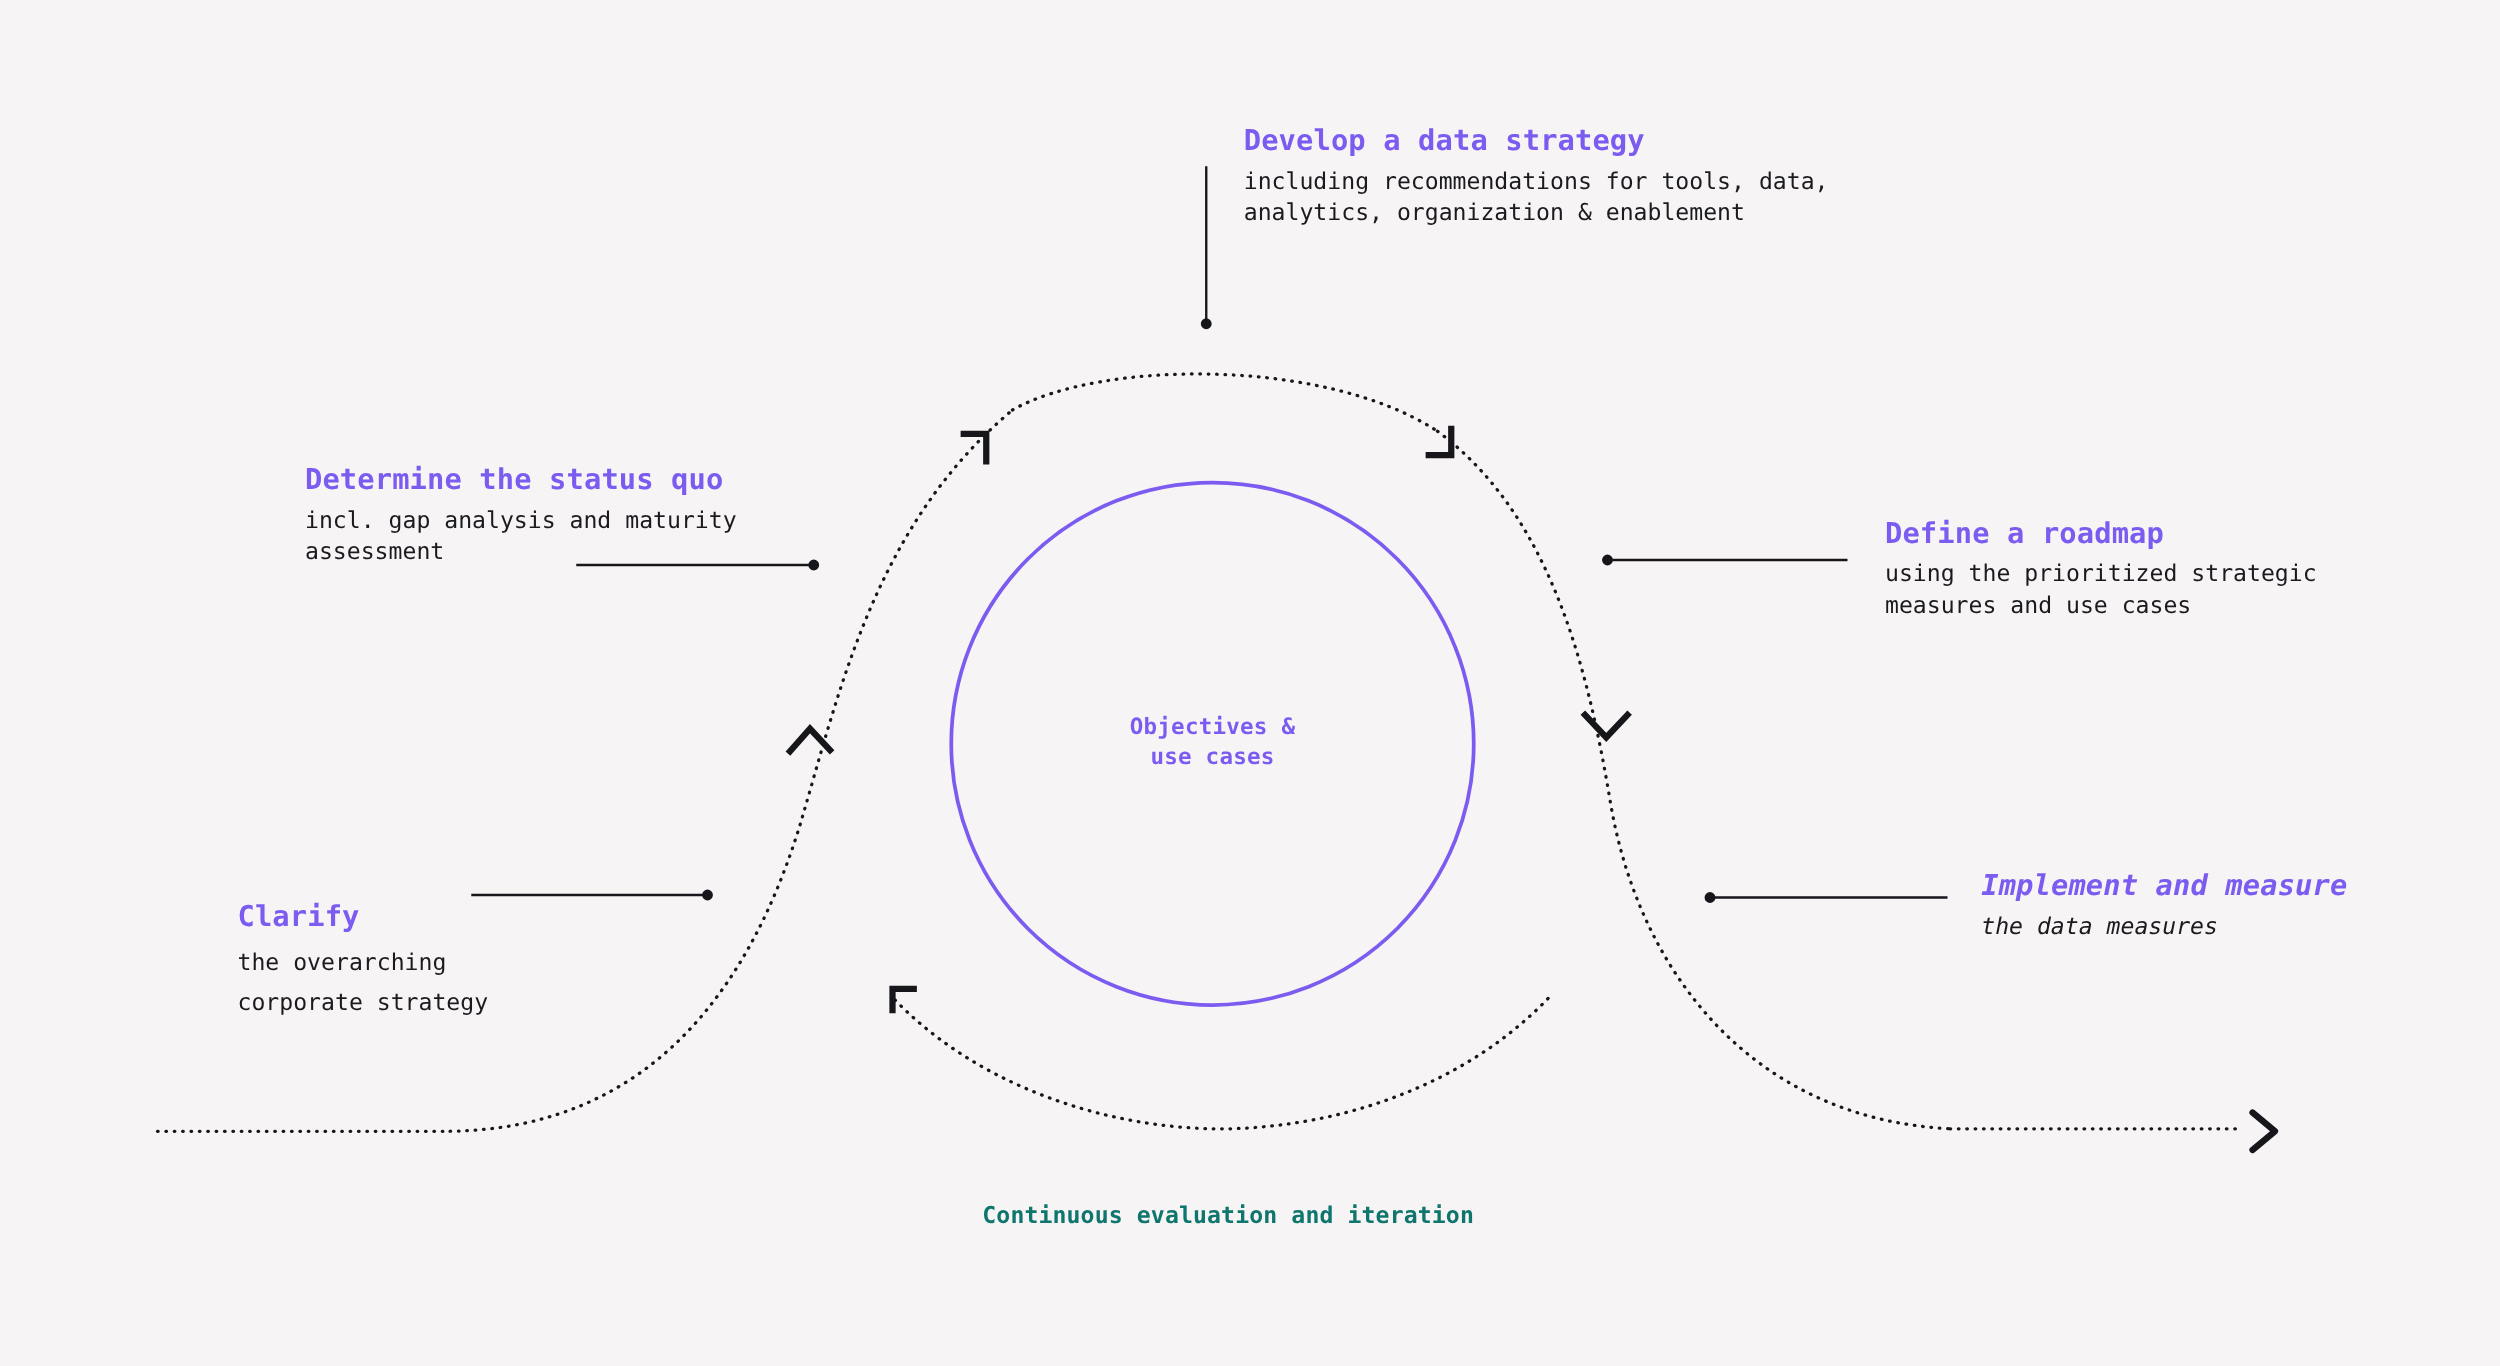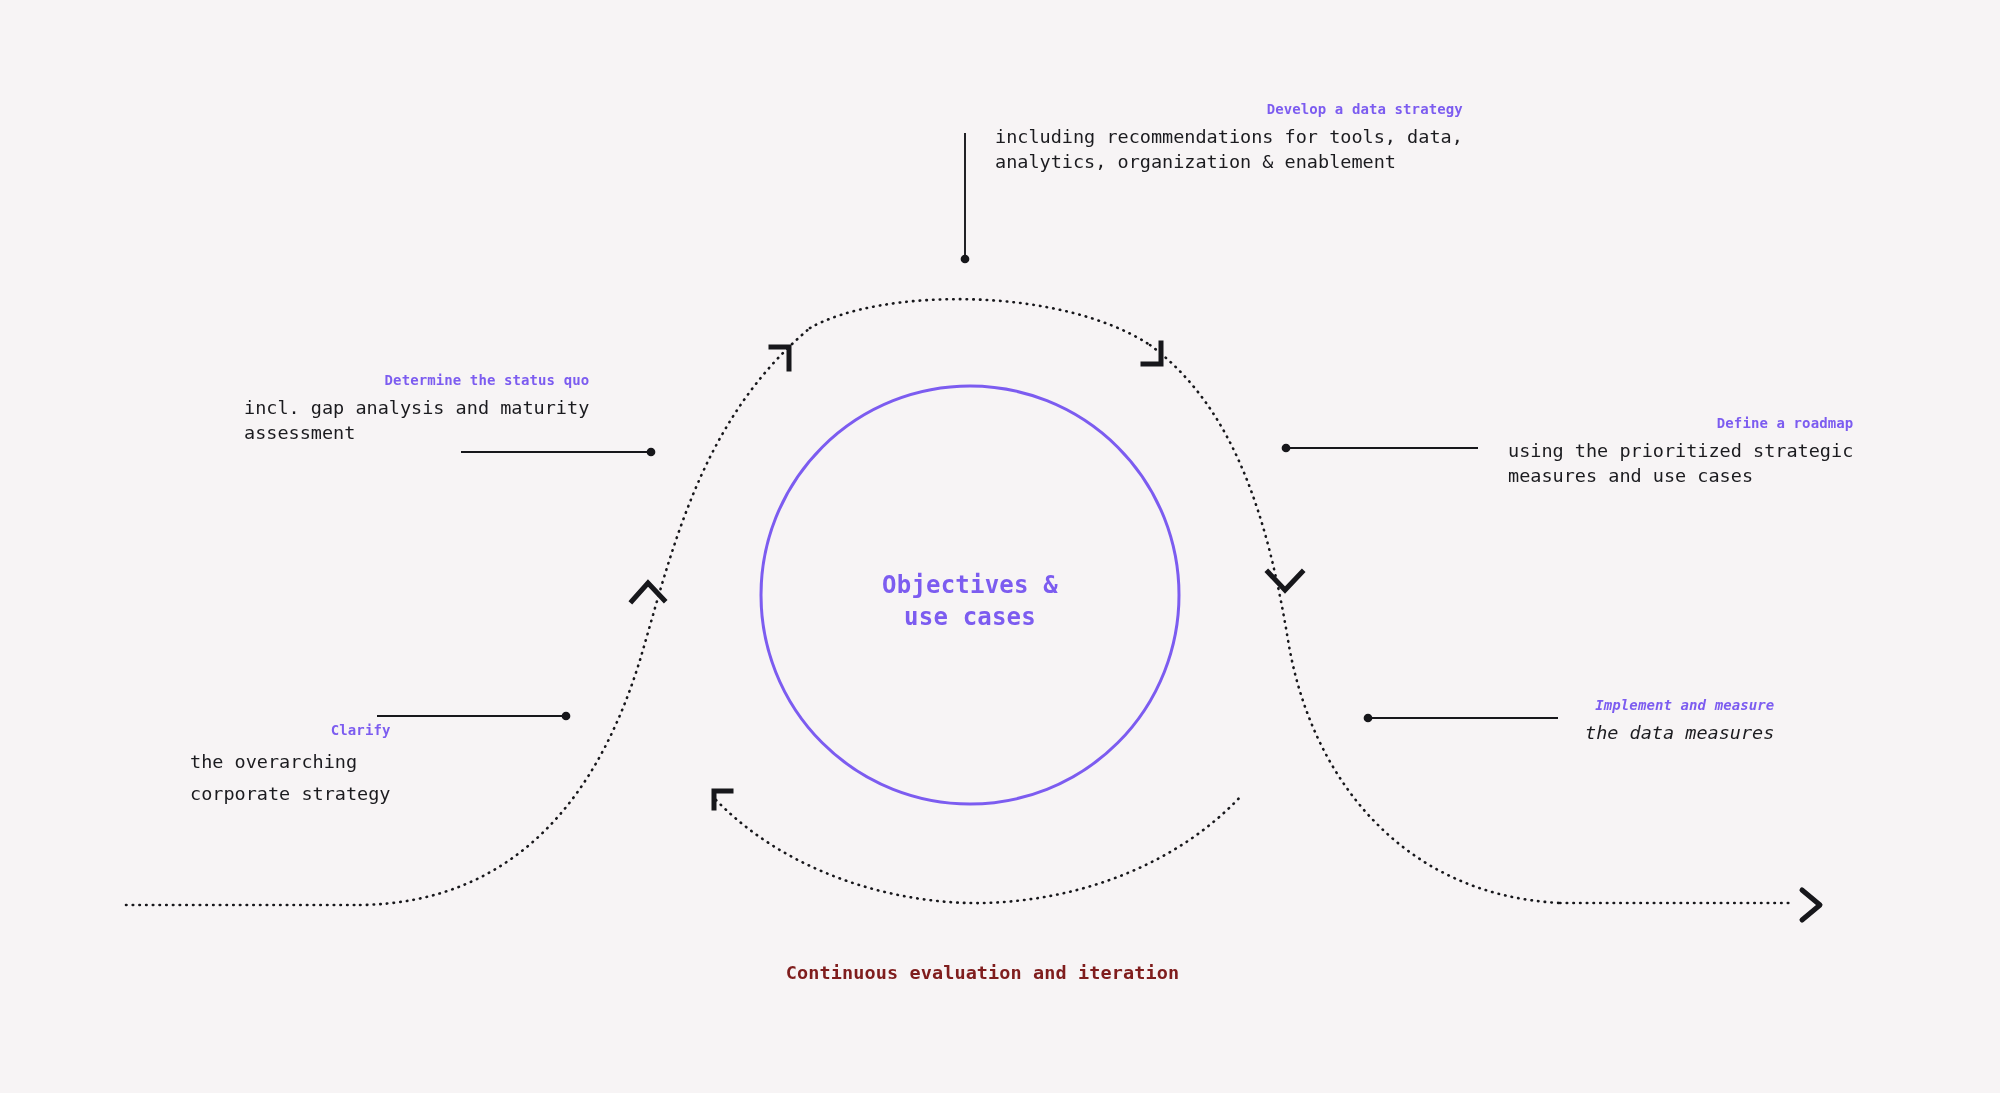--- a/index.html
+++ b/index.html
@@ -30,62 +30,61 @@
     height: 1093px;
     overflow: visible;
   }
 
   
   .label-block {
     position: absolute;
     line-height: 1.0;
   }
   .label-title {
-    font-size: 14px;
+    font-size: 23px;
     font-weight: 700;
     color: #7c5cf0;
     letter-spacing: 0.1px;
     white-space: nowrap;
     margin: 0 0 9px 0;
-    text-align: right;
   }
   .label-body {
     font-size: 18.5px;
     font-weight: 400;
     color: #1b1b1f;
     line-height: 1.33;
     margin: 0;
     white-space: pre-line;
   }
   .label-block.wide-lines .label-body { line-height: 1.72; }
   .align-right { text-align: left; }
 
   
   #center-circle-label {
     position: absolute;
     left: 760px;
     top: 570px;
     width: 420px;
     text-align: center;
     color: #7c5cf0;
-    font-size: 24px;
+    font-size: 18px;
     font-weight: 700;
     line-height: 1.32;
     letter-spacing: 0.2px;
     white-space: pre-line;
   }
 
   
   #cycle-caption {
     position: absolute;
     left: 0;
     top: 962px;
     width: 1965px;
     text-align: center;
-    color: #7f1d1d;
+    color: #0f766e;
     font-size: 18.5px;
     font-weight: 700;
     letter-spacing: 0.1px;
   }
 </style>
 </head>
 <body>
 
 <div id="stage">
 

